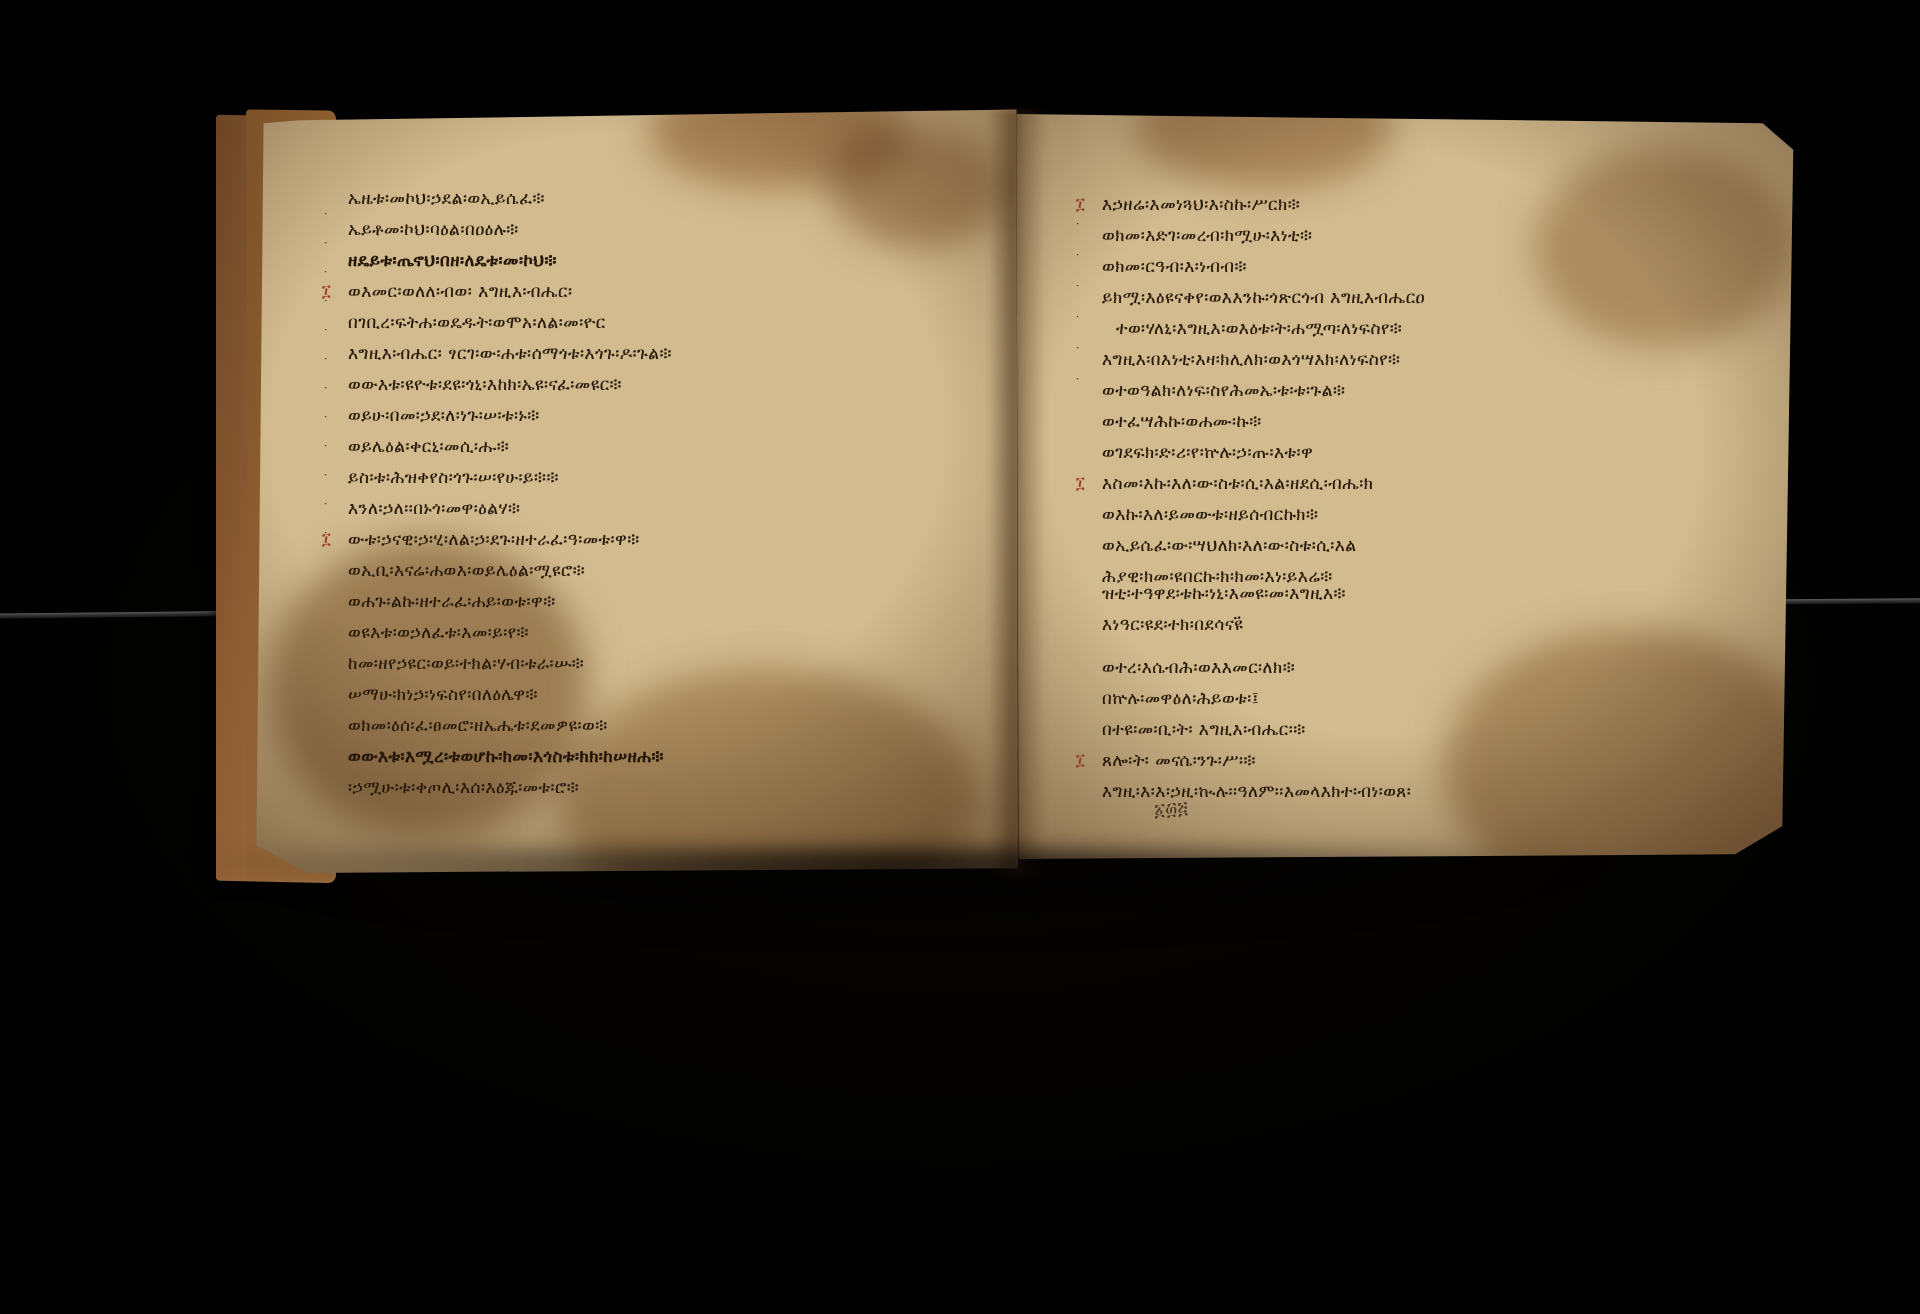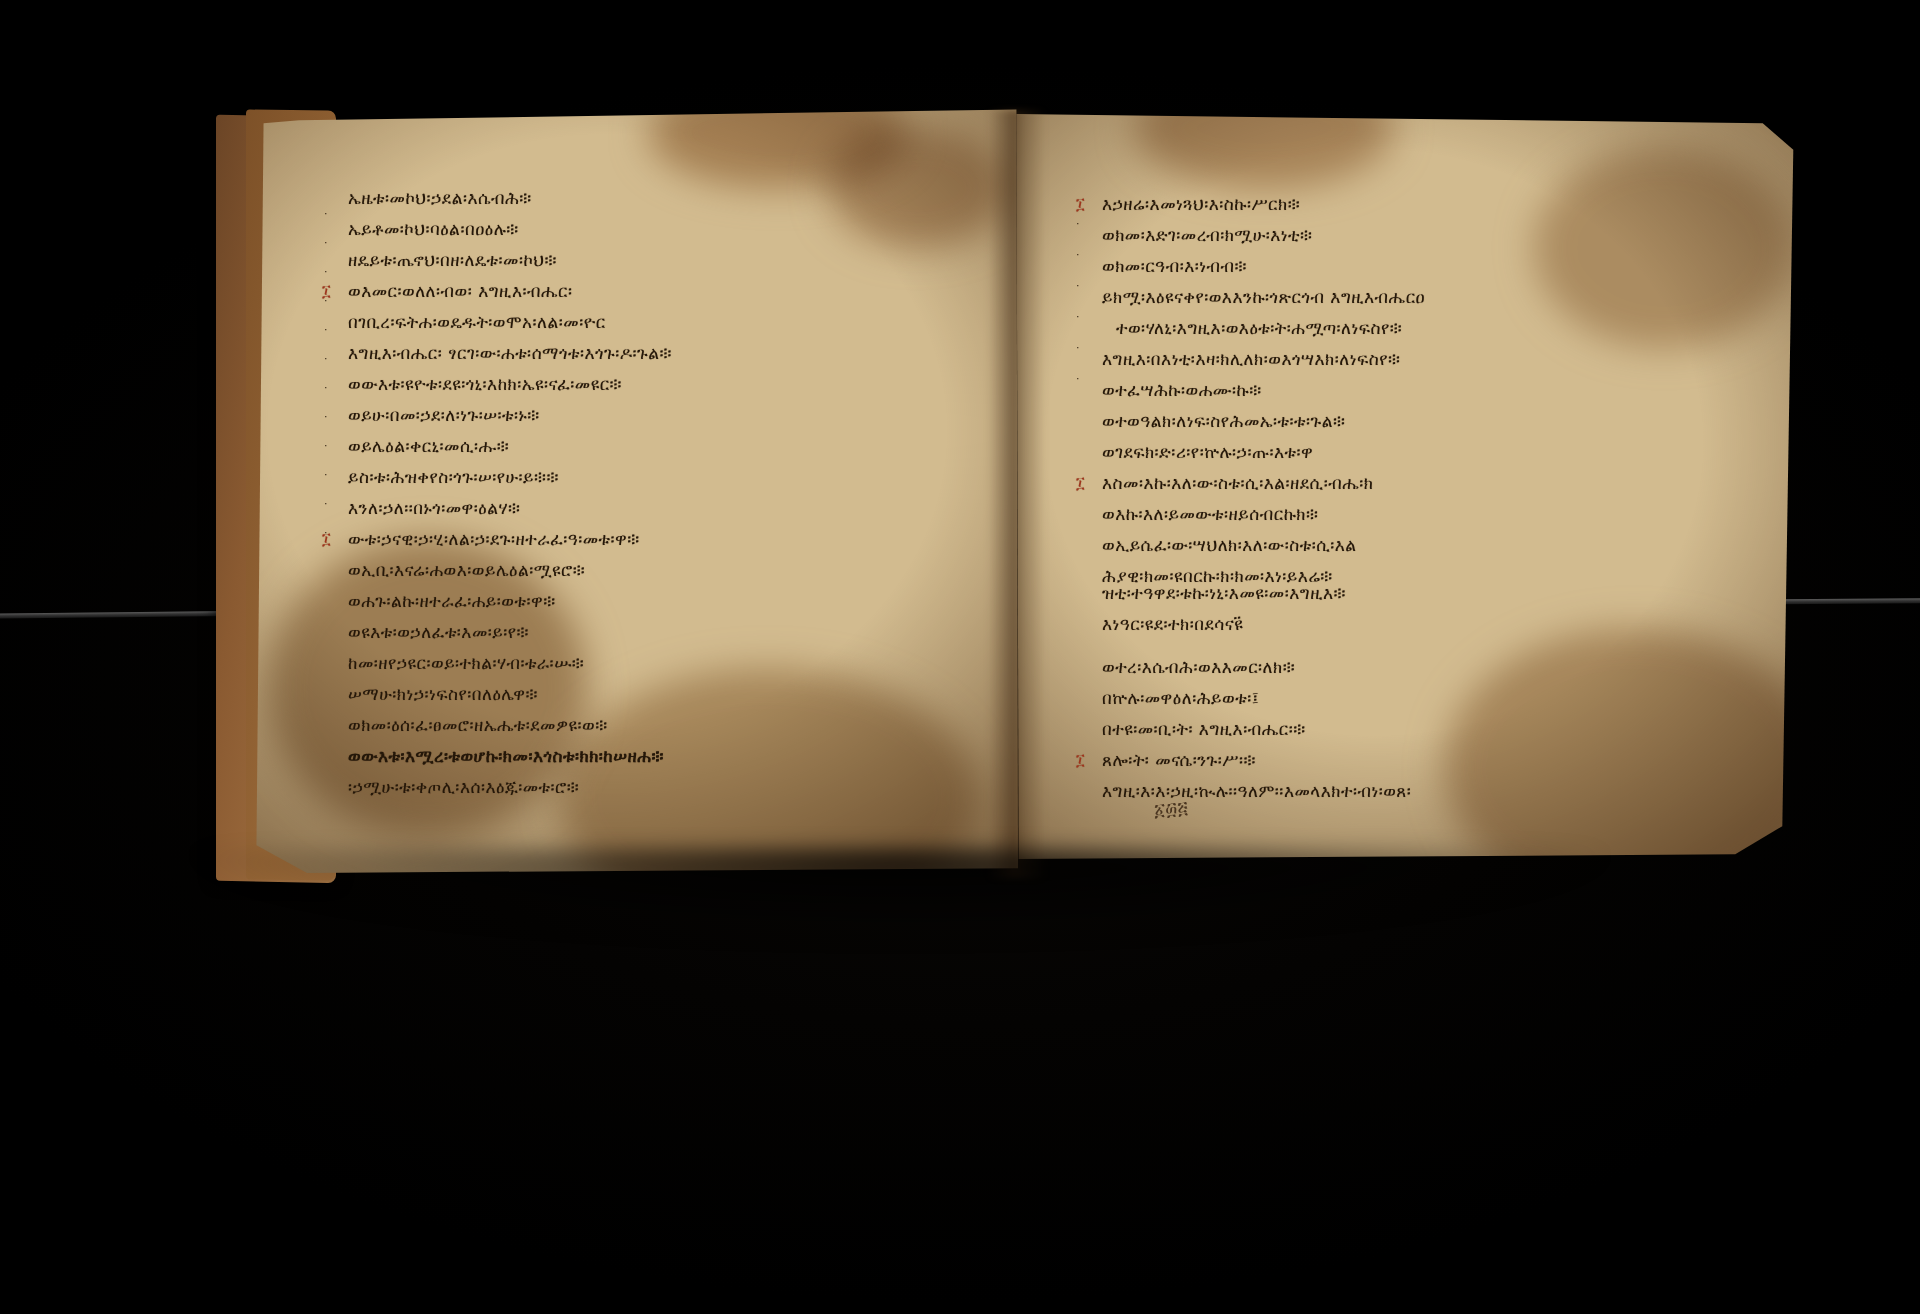--- a/index.html
+++ b/index.html
@@ -205,23 +205,23 @@
           <div style="margin-top:18px">·</div>
         <div style="margin-top:18px">·</div>
           <div style="margin-top:18px">·</div>
           <div style="margin-top:18px">·</div>
         <div style="margin-top:18px">·</div>
           <div style="margin-top:18px">·</div>
           <div style="margin-top:18px">·</div>
       </div>
 
       <div class="textcol" id="verso-text" style="left:120px; top:82px; width:640px;">
-          <div class="line" style="margin-top: 0px;"><span>ኤዜቱ፡መኮህ፡ኃደል፡እሴብሕ፨</span></div>
+          <div class="line" style="margin-top: 0px;"><span>ኤዜቱ፡መኮህ፡ኃደል፡ወኢይሴፈ፨</span></div>
           <div class="line" style="margin-top: 14px;"><span>ኤይቶመ፡ኮህ፡ባዕል፡በዐዕሉ፨</span></div>
-          <div class="line" style="margin-top: 14px;"><span>ዘዴይቱ፡ጤኖህ፡በዘ፡ለዴቱ፡መ፡ኮህ፨</span></div>
+          <div class="line" style="margin-top: 14px; font-weight: bold;"><span>ዘዴይቱ፡ጤኖህ፡በዘ፡ለዴቱ፡መ፡ኮህ፨</span></div>
           <div class="line" style="margin-top: 14px;"><span class="marginal">፲</span><span>ወእመር፡ወለለ፡ብወ፡ እግዚእ፡ብሔር፡</span></div>
           <div class="line" style="margin-top: 14px;"><span>በገቢረ፡ፍትሐ፡ወዴዱት፡ወሞአ፡ለል፡መ፡ዮር</span></div>
           <div class="line" style="margin-top: 14px;"><span>እግዚእ፡ብሔር፡ ፃርገ፡ው፡ሐቱ፡ሰማጎቱ፡እጎጉ፡ዶ፡ጉል፨</span></div>
           <div class="line" style="margin-top: 14px;"><span>ወውእቱ፡ዩዮቱ፡ደዩ፡ጎኒ፡እከክ፡ኤዩ፡ናፈ፡መዩር፨</span></div>
           <div class="line" style="margin-top: 14px;"><span>ወይሁ፡በመ፡ኃደ፡ለ፡ነጉ፡ሠ፡ቱ፡ኑ፨</span></div>
           <div class="line" style="margin-top: 14px;"><span>ወይሌዕል፡ቀርኒ፡መሲ፡ሑ፨</span></div>
           <div class="line red" style="margin-top: 14px;"><span>ይስ፡ቱ፡ሕዝቀየስ፡ጎጉ፡ሠ፡የሁ፡ይ፨፨</span></div>
           <div class="line" style="margin-top: 14px;"><span>እንለ፡ኃለ፡፡በኑጎ፡መዋ፡ዕልሃ፨</span></div>
           <div class="line" style="margin-top: 14px;"><span class="marginal">፲</span><span>ውቱ፡ኃናዊ፡ኃ፡ሂ፡ለል፡ኃ፡ደጉ፡ዘተራፈ፡ዓ፡መቱ፡ዋ፨</span></div>
           <div class="line" style="margin-top: 14px;"><span>ወኢቢ፡እናሬ፡ሐወእ፡ወይሌዕል፡ሟዩሮ፨</span></div>
@@ -252,22 +252,22 @@
           <div style="margin-top:20px">·</div>
       </div>
 
       <div class="textcol" id="recto-text" style="left:88px; top:88px; width:660px;">
           <div class="line" style="margin-top: 0px;"><span class="marginal">፲</span><span>እኃዘሬ፡እመነጓህ፡እ፡ስኩ፡ሥርክ፨</span></div>
           <div class="line" style="margin-top: 14px;"><span>ወክመ፡እድገ፡መረብ፡ክሟሁ፡እነቲ፨</span></div>
           <div class="line" style="margin-top: 14px;"><span>ወክመ፡ርዓብ፡እ፡ነብብ፨</span></div>
           <div class="line" style="margin-top: 14px;"><span>ይክሟ፡እዕዩናቀየ፡ወእእንኩ፡ጎጽርጎብ እግዚእብሔርዐ</span></div>
           <div class="line" style="margin-top: 14px; margin-left: 14px;"><span>ተወ፡ሃለኒ፡እግዚእ፡ወእዕቱ፡ት፡ሐሟጣ፡ለነፍስየ፨</span></div>
           <div class="line" style="margin-top: 14px;"><span>እግዚእ፡በእነቲ፡እዛ፡ክሊለክ፡ወእጎሣእክ፡ለነፍስየ፨</span></div>
+          <div class="line" style="margin-top: 14px;"><span>ወተወዓልክ፡ለነፍ፡ስየሕመኤ፡ቱ፡ቱ፡ጉል፨</span></div>
           <div class="line" style="margin-top: 14px;"><span>ወተፈሣሕኩ፡ወሐሙ፡ኩ፨</span></div>
-          <div class="line" style="margin-top: 14px;"><span>ወተወዓልክ፡ለነፍ፡ስየሕመኤ፡ቱ፡ቱ፡ጉል፨</span></div>
           <div class="line" style="margin-top: 14px;"><span>ወገደፍክ፡ድ፡ሪ፡የ፡ኵሉ፡ኃ፡ጡ፡እቱ፡ዋ</span></div>
           <div class="line" style="margin-top: 14px;"><span class="marginal">፲</span><span>እስመ፡እኩ፡እለ፡ው፡ስቱ፡ሲ፡እል፡ዘደሲ፡ብሔ፡ክ</span></div>
           <div class="line" style="margin-top: 14px;"><span>ወእኩ፡እለ፡ይመውቱ፡ዘይሰብርኩክ፨</span></div>
           <div class="line" style="margin-top: 14px;"><span>ወኢይሴፈ፡ው፡ሣህለክ፡እለ፡ው፡ስቱ፡ሲ፡እል</span></div>
           <div class="line" style="margin-top: 14px;"><span>ሕያዊ፡ክመ፡ዩበርኩ፡ክ፡ክመ፡እነ፡ይእሬ፨</span></div>
           <div class="line" style=""><span>ዝቲ፡ተዓዋደ፡ቱኩ፡ነኒ፡እመዩ፡መ፡እግዚእ፨</span></div>
           <div class="line" style="margin-top: 14px;"><span>እነዓር፡ዩደ፡ተክ፡በደሳናዩ፟</span></div>
           <div class="line" style="margin-top: 26px;"><span>ወተረ፡እሴብሕ፡ወእእመር፡ለክ፨</span></div>
           <div class="line" style="margin-top: 14px;"><span>በኵሉ፡መዋዕለ፡ሕይወቱ፡፤</span></div>
           <div class="line" style="margin-top: 14px;"><span>በተዩ፡መ፡ቢ፡ት፡ እግዚእ፡ብሔር፡፨</span></div>

